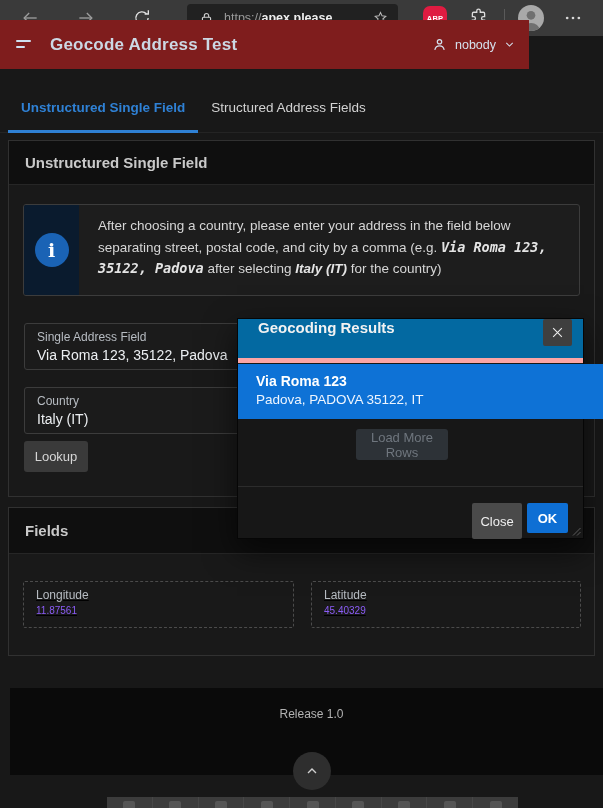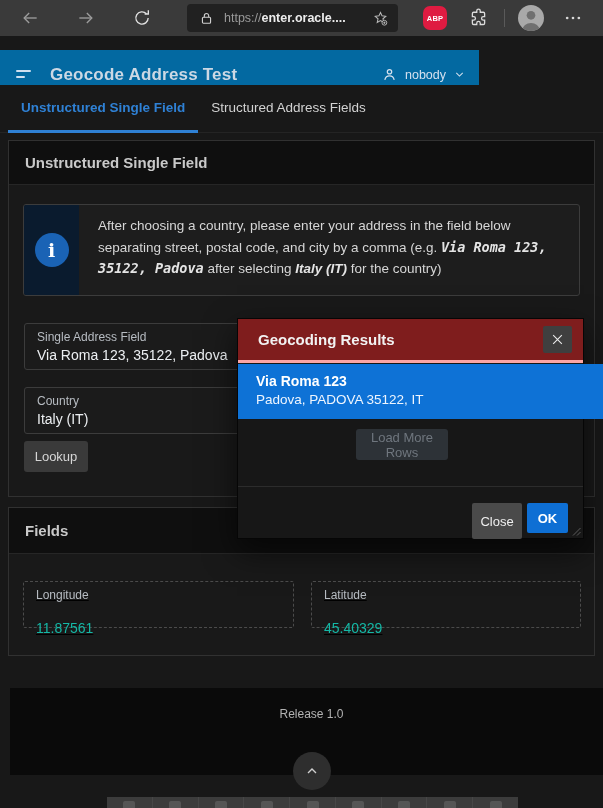--- a/index.html
+++ b/index.html
@@ -31,22 +31,22 @@
     background:#df1b41; border-radius:7px; display:flex; align-items:center; justify-content:center; }
   .abp-badge span { color:#fff; font-size:7.5px; font-weight:bold; letter-spacing:.2px; }
   .puzzle-icon { position:absolute; left:468px; top:7px; width:21px; height:21px; color:#dcdcdc; }
   .tb-sep { position:absolute; left:504px; top:9px; width:1px; height:18px; background:#5a5a5a; }
   .avatar { position:absolute; left:518px; top:5px; width:26px; height:26px; border-radius:50%;
     background:#a9a9a9; overflow:hidden; }
   .avatar svg { width:26px; height:26px; color:#6f6f6f; }
   .dots-icon { position:absolute; left:563px; top:8px; width:20px; height:20px; color:#d8d8d8; }
 
   
-  .app-header { position:absolute; left:0; top:50px; width:479px; height:49px;
-    background:#0369a1; display:flex; align-items:center; }
+  .app-header { position:absolute; left:0; top:20px; width:529px; height:49px;
+    background:#7f1d1d; display:flex; align-items:center; }
   .hamburger { margin-left:16px; width:18px; height:12px; position:relative; cursor:pointer; }
   .hamburger i { position:absolute; left:0; height:2px; background:#cfe0f0; border-radius:1px; display:block; }
   .hamburger i:nth-child(1){ top:1px; width:15px; }
   .hamburger i:nth-child(2){ top:7px; width:9px; }
   .app-title { margin-left:16px; color:#ccd8e4; font-size:17px; font-weight:bold; letter-spacing:.2px; }
   .user-box { margin-left:auto; margin-right:14px; display:flex; align-items:center; gap:8px; color:#d5e1ee; }
   .user-box svg { width:15px; height:15px; color:#d5e1ee; }
   .user-name { font-size:12.5px; }
 
   
@@ -79,28 +79,28 @@
   .field-box .f-label { display:block; color:#b7bcc2; font-size:12px; }
   .field-box .f-value { display:block; color:#eceff2; font-size:14px; margin-top:3px; }
   .fb1 { top:182px; } .fb2 { top:246px; }
   .lookup-btn { position:absolute; left:15px; top:300px; width:64px; height:31px;
     background:#3a3a3a; border:none; border-radius:3px; color:#d6d6d6; font-size:13px;
     font-family:"Liberation Sans", sans-serif; cursor:pointer; }
 
   .dash-box { position:absolute; top:73px; height:47px; border:1px dashed #4b4b4b;
     border-radius:2px; padding:6px 12px 0 12px;text-decoration:underline; }
   .dash-box .f-label { display:block; color:#b7bcc2; font-size:12px; }
-  .dash-box .f-value { display:block; color:#14b8a6; font-size:14px; margin-top:18px; }
+  .dash-box .f-value { display:block; color:#8b5cf6; font-size:10px; margin-top:3px; }
   .db1 { left:14px; width:271px; } .db2 { left:302px; width:270px; }
 
   
   .dialog { position:absolute; left:237px; top:318px; width:347px; height:221px;
     background:#171717; border:1px solid #060606; box-shadow:0 12px 30px rgba(0,0,0,.6); z-index:50; }
-  .dlg-header { height:44px; background:#7f1d1d; border-bottom:3px solid #fca5a5;
-    display:flex; align-items:center; }
+  .dlg-header { height:44px; background:#0369a1; border-bottom:5px solid #fca5a5;
+    display:flex; }
   .dlg-title { margin-left:20px; color:#f2f2f2; font-size:15px; font-weight:bold; }
   .dlg-close { margin-left:auto; margin-right:11px; width:29px; height:27px; background:#3f3f3f;
     border:none; border-radius:2px; display:flex; align-items:center; justify-content:center; cursor:pointer; }
   .dlg-close svg { width:13px; height:13px; color:#ececec; }
   .result-row { position:absolute; left:0; top:45px; width:407px; height:55px;
     background:#0e72d6; padding:9px 0 0 18px; cursor:pointer; }
   .result-title { color:#fff; font-size:14px; font-weight:bold; }
   .result-sub { color:#eef5fe; font-size:13.5px; margin-top:3px; }
   .load-more { position:absolute; left:118px; top:110px; width:92px; height:31px;
     background:#2d3237; border:none; border-radius:3px; color:#6f767e; font-size:13px;
@@ -149,21 +149,21 @@
     <svg class="nav-icon bright i-home" viewBox="0 0 24 24" fill="none" stroke="currentColor" stroke-width="1.6">
         <path d="M3.5 11.5 12 4l8.5 7.5"></path>
         <path d="M6 10v9.5h12V10"></path>
       </svg>
 
     <div class="address-bar">
       <svg class="lock-icon" viewBox="0 0 24 24" fill="none" stroke="currentColor" stroke-width="1.8">
           <rect x="5.5" y="10" width="13" height="9.5" rx="1.5"></rect>
           <path d="M8.5 10V7.5a3.5 3.5 0 0 1 7 0V10"></path>
         </svg>
-      <span class="url"><span class="scheme">https://</span><span class="host">enter.oracle....</span></span>
+      <span class="url"><span class="scheme">https://</span><span class="host">apex.please....</span></span>
       <svg class="star-icon" viewBox="0 0 24 24" fill="none" stroke="currentColor" stroke-width="1.5">
           <path d="M12 3.5l2.2 4.8 5.2.6-3.9 3.5 1.1 5.1-4.6-2.6-4.6 2.6 1.1-5.1L4.6 8.9l5.2-.6z"></path>
           <circle cx="17.5" cy="18" r="3.4" fill="#212121" stroke="currentColor" stroke-width="1.3"></circle>
           <path d="M17.5 16.4v3.2M15.9 18h3.2" stroke-width="1.3"></path>
         </svg>
     </div>
 
     <div class="abp-badge">
         <span>ABP</span>
       </div>

